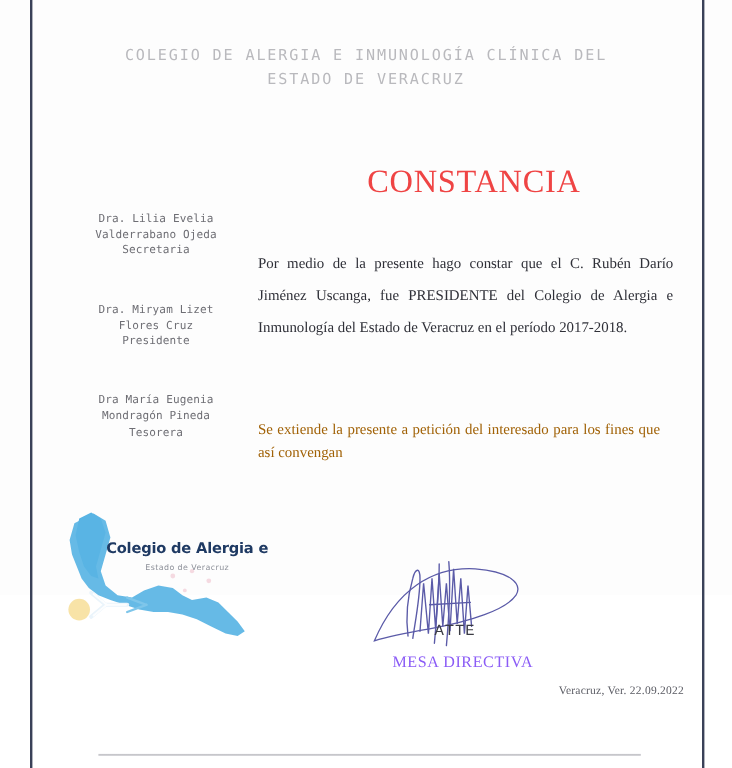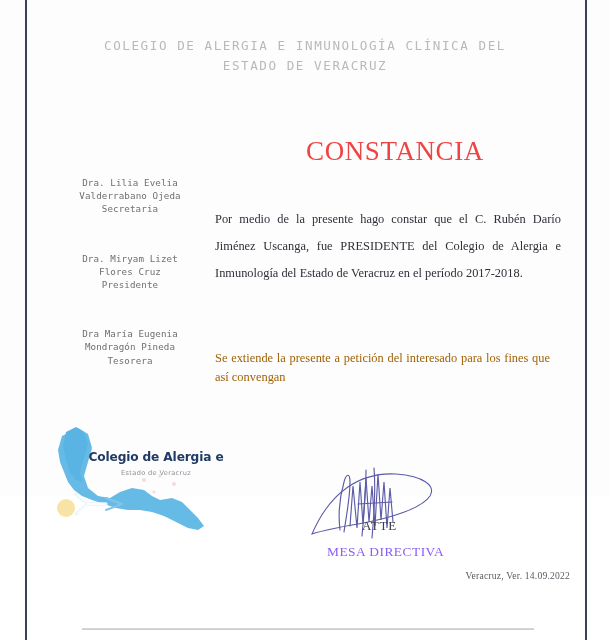--- a/index.html
+++ b/index.html
@@ -145,21 +145,21 @@
   }
   #signature-mark {
     position: absolute;
     left: 0;
     top: 0;
   }
   #atte-label {
     position: absolute;
     left: 62px;
     top: 66px;
-    font-family: Liberation Serif, serif;
+    font-family: Liberation Mono, monospace;
     font-size: 13px;
     letter-spacing: 0.8px;
     color: #3b3c44;
   }
   #mesa-directiva-label {
     position: absolute;
     left: 27px;
     top: 92px;
     font-family: "Liberation Serif", serif;
     font-size: 13.4px;
@@ -265,17 +265,17 @@
                  L 78 22 L 81 68 L 84 30 L 87 76 L 90 36 L 93 70"></path>
         <path d="M58 52 L 92 50"></path>
         <path d="M66 18 C 66 40, 64 62, 62 84"></path>
         <path d="M74 16 C 76 40, 74 64, 72 86"></path>
       </g>
     </svg>
     <div id="atte-label">ATTE</div>
     <div id="mesa-directiva-label">MESA DIRECTIVA</div>
   </div>
 
-  <div id="date-line">Veracruz, Ver. 14.09.2022</div>
+  <div id="date-line">Veracruz, Ver. 22.09.2022</div>
 
   <div id="bottom-rule"></div>
 
 </div>
 
 </body></html>

